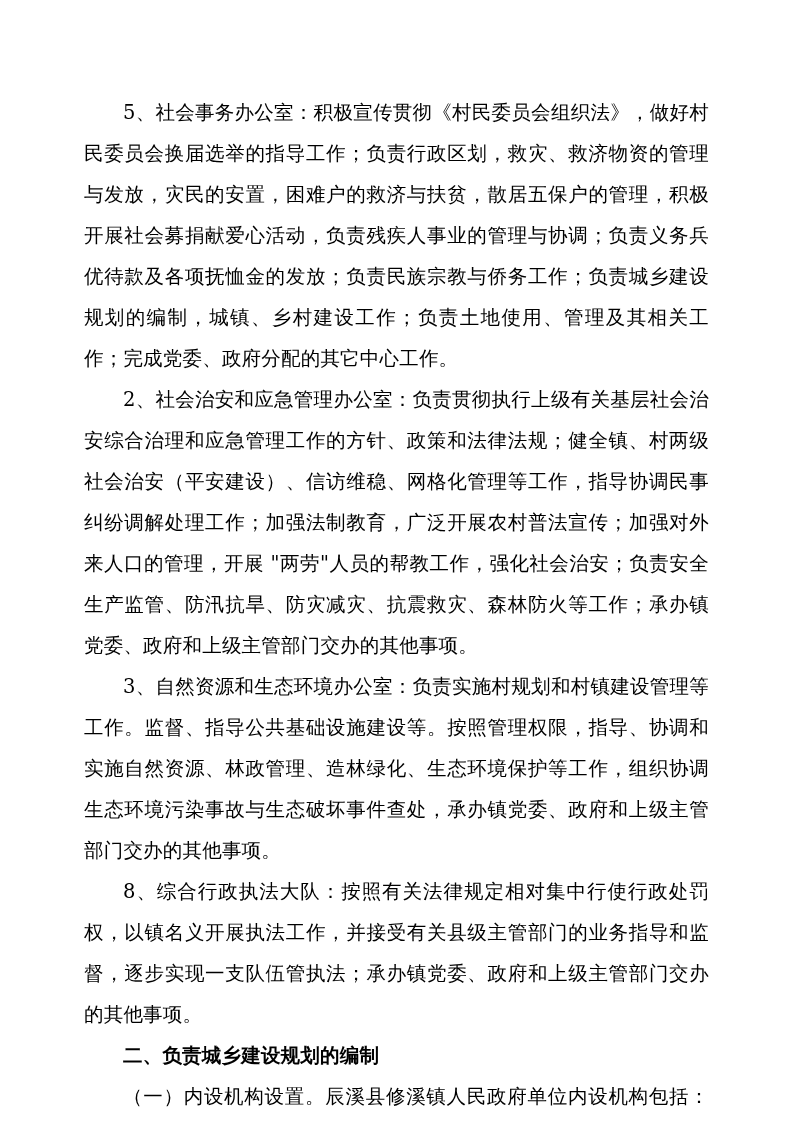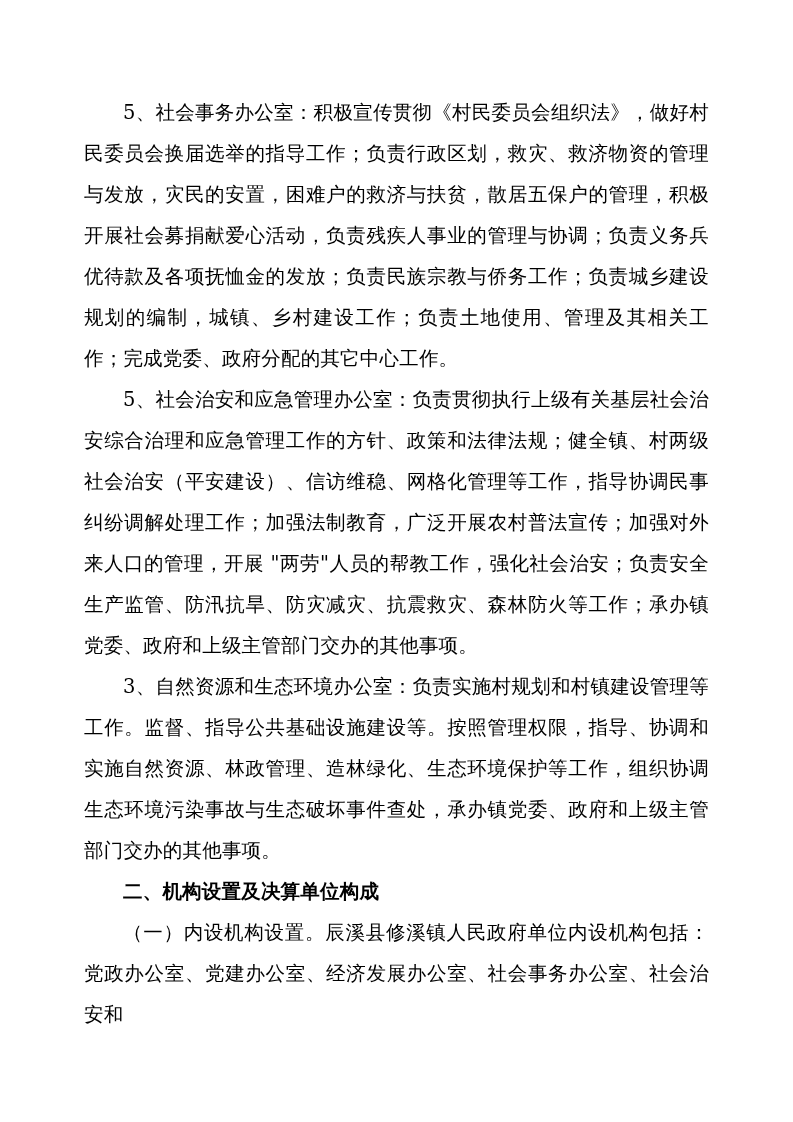--- a/index.html
+++ b/index.html
@@ -40,23 +40,24 @@
   }
 </style>
 </head>
 <body>
 
 <div class="page">
   <div class="doc-body">
 
     <p class="para">5、社会事务办公室：积极宣传贯彻《村民委员会组织法》，做好村民委员会换届选举的指导工作；负责行政区划，救灾、救济物资的管理与发放，灾民的安置，困难户的救济与扶贫，散居五保户的管理，积极开展社会募捐献爱心活动，负责残疾人事业的管理与协调；负责义务兵优待款及各项抚恤金的发放；负责民族宗教与侨务工作；负责城乡建设规划的编制，城镇、乡村建设工作；负责土地使用、管理及其相关工作；完成党委、政府分配的其它中心工作。</p>
 
-    <p class="para">5、社会治安和应急管理办公室：负责贯彻执行上级有关基层社会治安综合治理和应急管理工作的方针、政策和法律法规；健全镇、村两级社会治安（平安建设）、信访维稳、网格化管理等工作，指导协调民事纠纷调解处理工作；加强法制教育，广泛开展农村普法宣传；加强对外来人口的管理，开展 "两劳"人员的帮教工作，强化社会治安；负责安全生产监管、防汛抗旱、防灾减灾、抗震救灾、森林防火等工作；承办镇党委、政府和上级主管部门交办的其他事项。</p>
+    <p class="para">2、社会治安和应急管理办公室：负责贯彻执行上级有关基层社会治安综合治理和应急管理工作的方针、政策和法律法规；健全镇、村两级社会治安（平安建设）、信访维稳、网格化管理等工作，指导协调民事纠纷调解处理工作；加强法制教育，广泛开展农村普法宣传；加强对外来人口的管理，开展 "两劳"人员的帮教工作，强化社会治安；负责安全生产监管、防汛抗旱、防灾减灾、抗震救灾、森林防火等工作；承办镇党委、政府和上级主管部门交办的其他事项。</p>
 
     <p class="para">3、自然资源和生态环境办公室：负责实施村规划和村镇建设管理等工作。监督、指导公共基础设施建设等。按照管理权限，指导、协调和实施自然资源、林政管理、造林绿化、生态环境保护等工作，组织协调生态环境污染事故与生态破坏事件查处，承办镇党委、政府和上级主管部门交办的其他事项。</p>
 
+    <p class="para">8、综合行政执法大队：按照有关法律规定相对集中行使行政处罚权，以镇名义开展执法工作，并接受有关县级主管部门的业务指导和监督，逐步实现一支队伍管执法；承办镇党委、政府和上级主管部门交办的其他事项。</p>
 
-    <p class="heading">二、机构设置及决算单位构成</p>
+    <p class="heading">二、负责城乡建设规划的编制</p>
 
     <p class="para">（一）内设机构设置。辰溪县修溪镇人民政府单位内设机构包括：党政办公室、党建办公室、经济发展办公室、社会事务办公室、社会治安和</p>
 
   </div>
 </div>
 
 </body></html>

